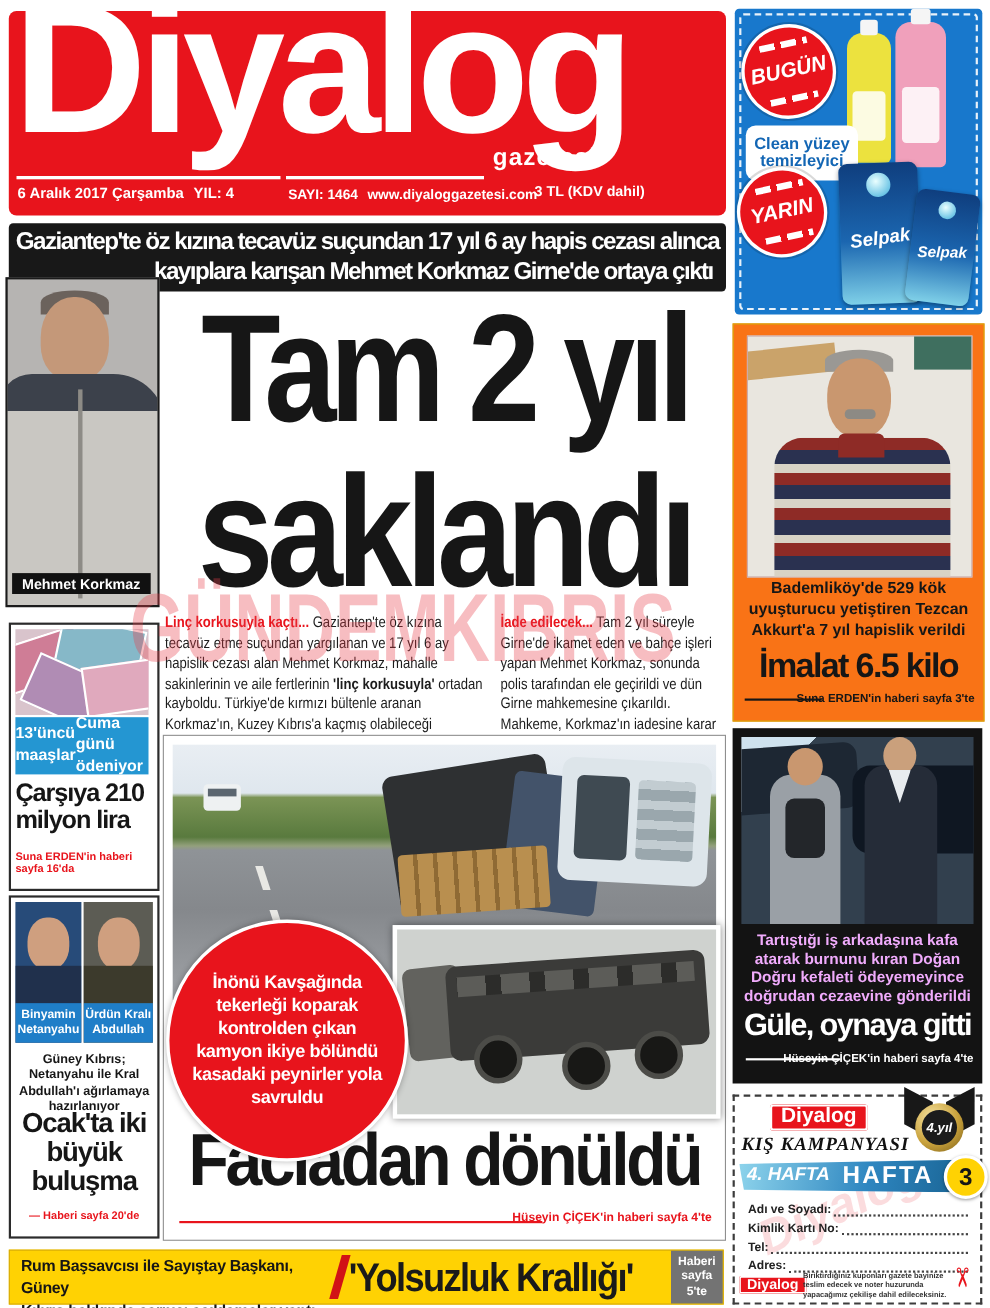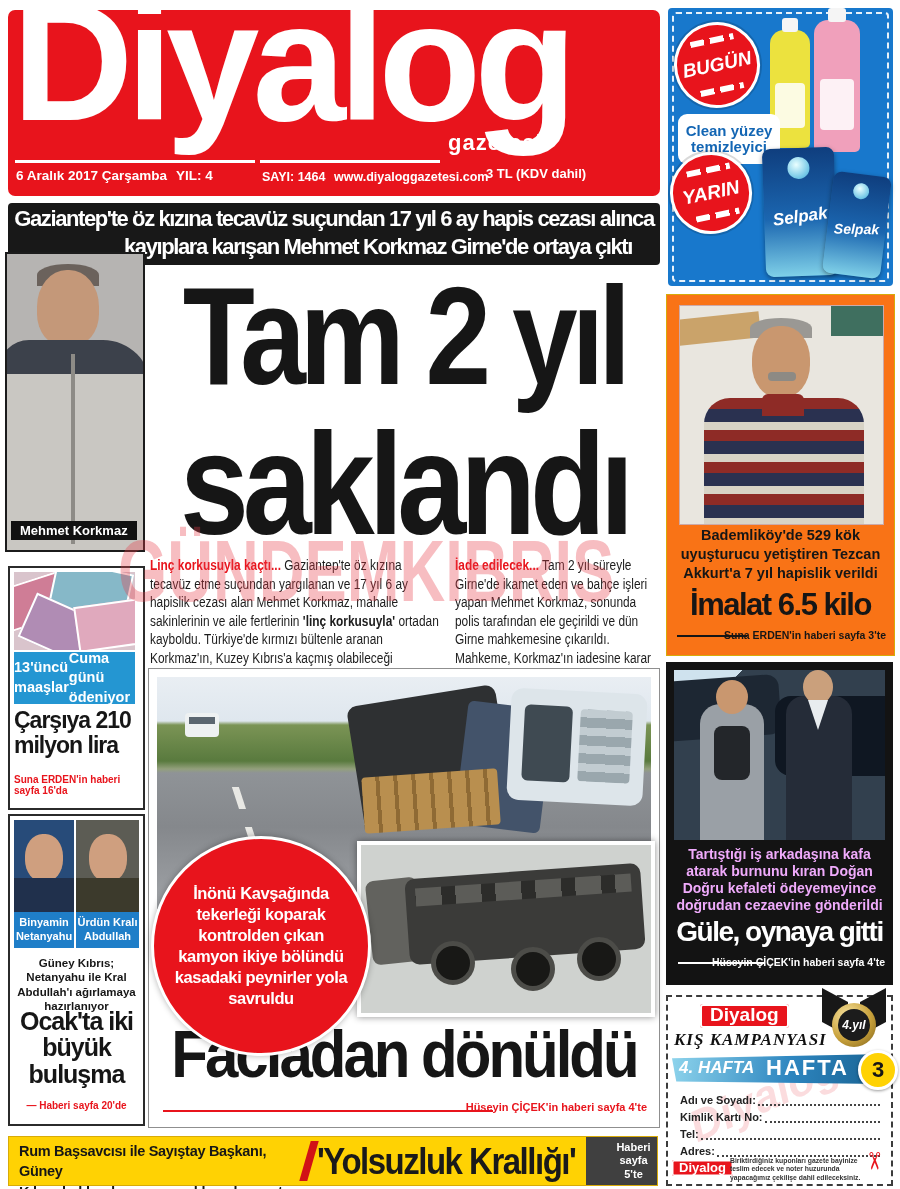--- a/index.html
+++ b/index.html
@@ -35,21 +35,21 @@
           box-shadow:0 2px 5px rgba(0,0,0,.4);}
   .selpak .dot{position:absolute;left:50%;top:9px;width:22px;height:22px;margin-left:-11px;border-radius:50%;
           background:radial-gradient(circle at 40% 35%,#eaffff,#6fc6e6 70%,#3a8cc0);}
   .selpak .name{position:absolute;left:0;top:46%;width:100%;text-align:center;color:#fff;font-weight:bold;
           font-style:italic;font-size:17px;transform:rotate(-6deg);}
   .ad-adet{left:10px;top:206px;width:95px;font-size:21px;font-weight:bold;color:#fff;line-height:1.2;}
 
   
   .kicker{left:8px;top:203px;width:652px;height:62px;background:#181818;border-radius:4px;color:#fff;}
   .kicker-l1{left:0;top:3px;width:100%;text-align:center;font-size:22px;font-weight:bold;letter-spacing:-1.4px;white-space:nowrap;}
-  .kicker-l2{left:0;top:31px;width:100%;text-align:right;padding-right:28px;box-sizing:border-box;
+  .kicker-l2{left:0;top:31px;width:100%;text-align:right;padding-right:12px;box-sizing:border-box;
              font-size:22px;font-weight:bold;letter-spacing:-1.4px;white-space:nowrap;}
 
   
   .leadphoto{left:5px;top:252px;width:136px;height:296px;border:2px solid #1b1b1b;background:#b6b4b2;overflow:hidden;}
   .lp-head{position:absolute;left:30px;top:16px;width:62px;height:76px;border-radius:48% 48% 42% 42%;background:#c49879;}
   .lp-hair{position:absolute;left:30px;top:10px;width:62px;height:22px;border-radius:50% 50% 0 0;background:#6b625c;}
   .lp-body{position:absolute;left:-8px;top:86px;width:152px;height:210px;border-radius:30px 48px 0 0;
            background:linear-gradient(180deg,#3c414b 0 34px,#c9c7c2 34px 100%);}
   .lp-zip{position:absolute;left:64px;top:100px;width:4px;height:190px;background:#8d8b86;}
   .lp-cap{left:4px;bottom:10px;background:#111;color:#fff;font-size:13px;font-weight:bold;padding:2px 9px;}
@@ -189,22 +189,22 @@
      border-radius:2px;box-shadow:0 0 0 1.5px #fff inset;}
   .cnote{left:62px;top:160px;width:132px;font-size:6.8px;font-weight:bold;color:#333;line-height:1.25;}
   .cscissors{left:196px;top:150px;font-size:24px;color:#e8141c;transform:rotate(90deg);}
 
   
   .strip{left:8px;top:1136px;width:650px;height:50px;background:#ffd203;border:1px solid #d8ab08;box-sizing:border-box;}
   .strip-deck{left:10px;top:4px;width:290px;font-size:14.5px;font-weight:bold;line-height:1.4;color:#161616;letter-spacing:-0.3px;}
   .strip-slash{left:296px;top:4px;width:8px;height:40px;background:#d11216;transform:skewX(-16deg);}
   .strip-head{left:308px;top:4px;width:292px;font-size:33px;font-weight:bold;letter-spacing:-1.5px;color:#1a1a1a;
      white-space:nowrap;transform:scaleY(1.1);transform-origin:left top;}
-  .strip-badge{right:0;top:0;width:47px;height:48px;background:#404040;color:#fff;font-size:11px;font-weight:bold;
-     line-height:1.2;display:flex;align-items:center;justify-content:center;text-align:center;padding-left:24px;}
+  .strip-badge{right:0;top:0;width:47px;height:48px;background:#737373;color:#fff;font-size:11px;font-weight:bold;
+     line-height:1.2;display:flex;align-items:center;justify-content:center;text-align:center;}
 </style>
 </head>
 <body>
 
 <div id="page">
 
   <div class="abs masthead">
     <div class="abs mast-title">Diyalog</div>
     <div class="abs mast-rule" style="left:7px;top:150px;width:240px;"></div>
     <div class="abs mast-rule" style="left:252px;top:150px;width:180px;"></div>

